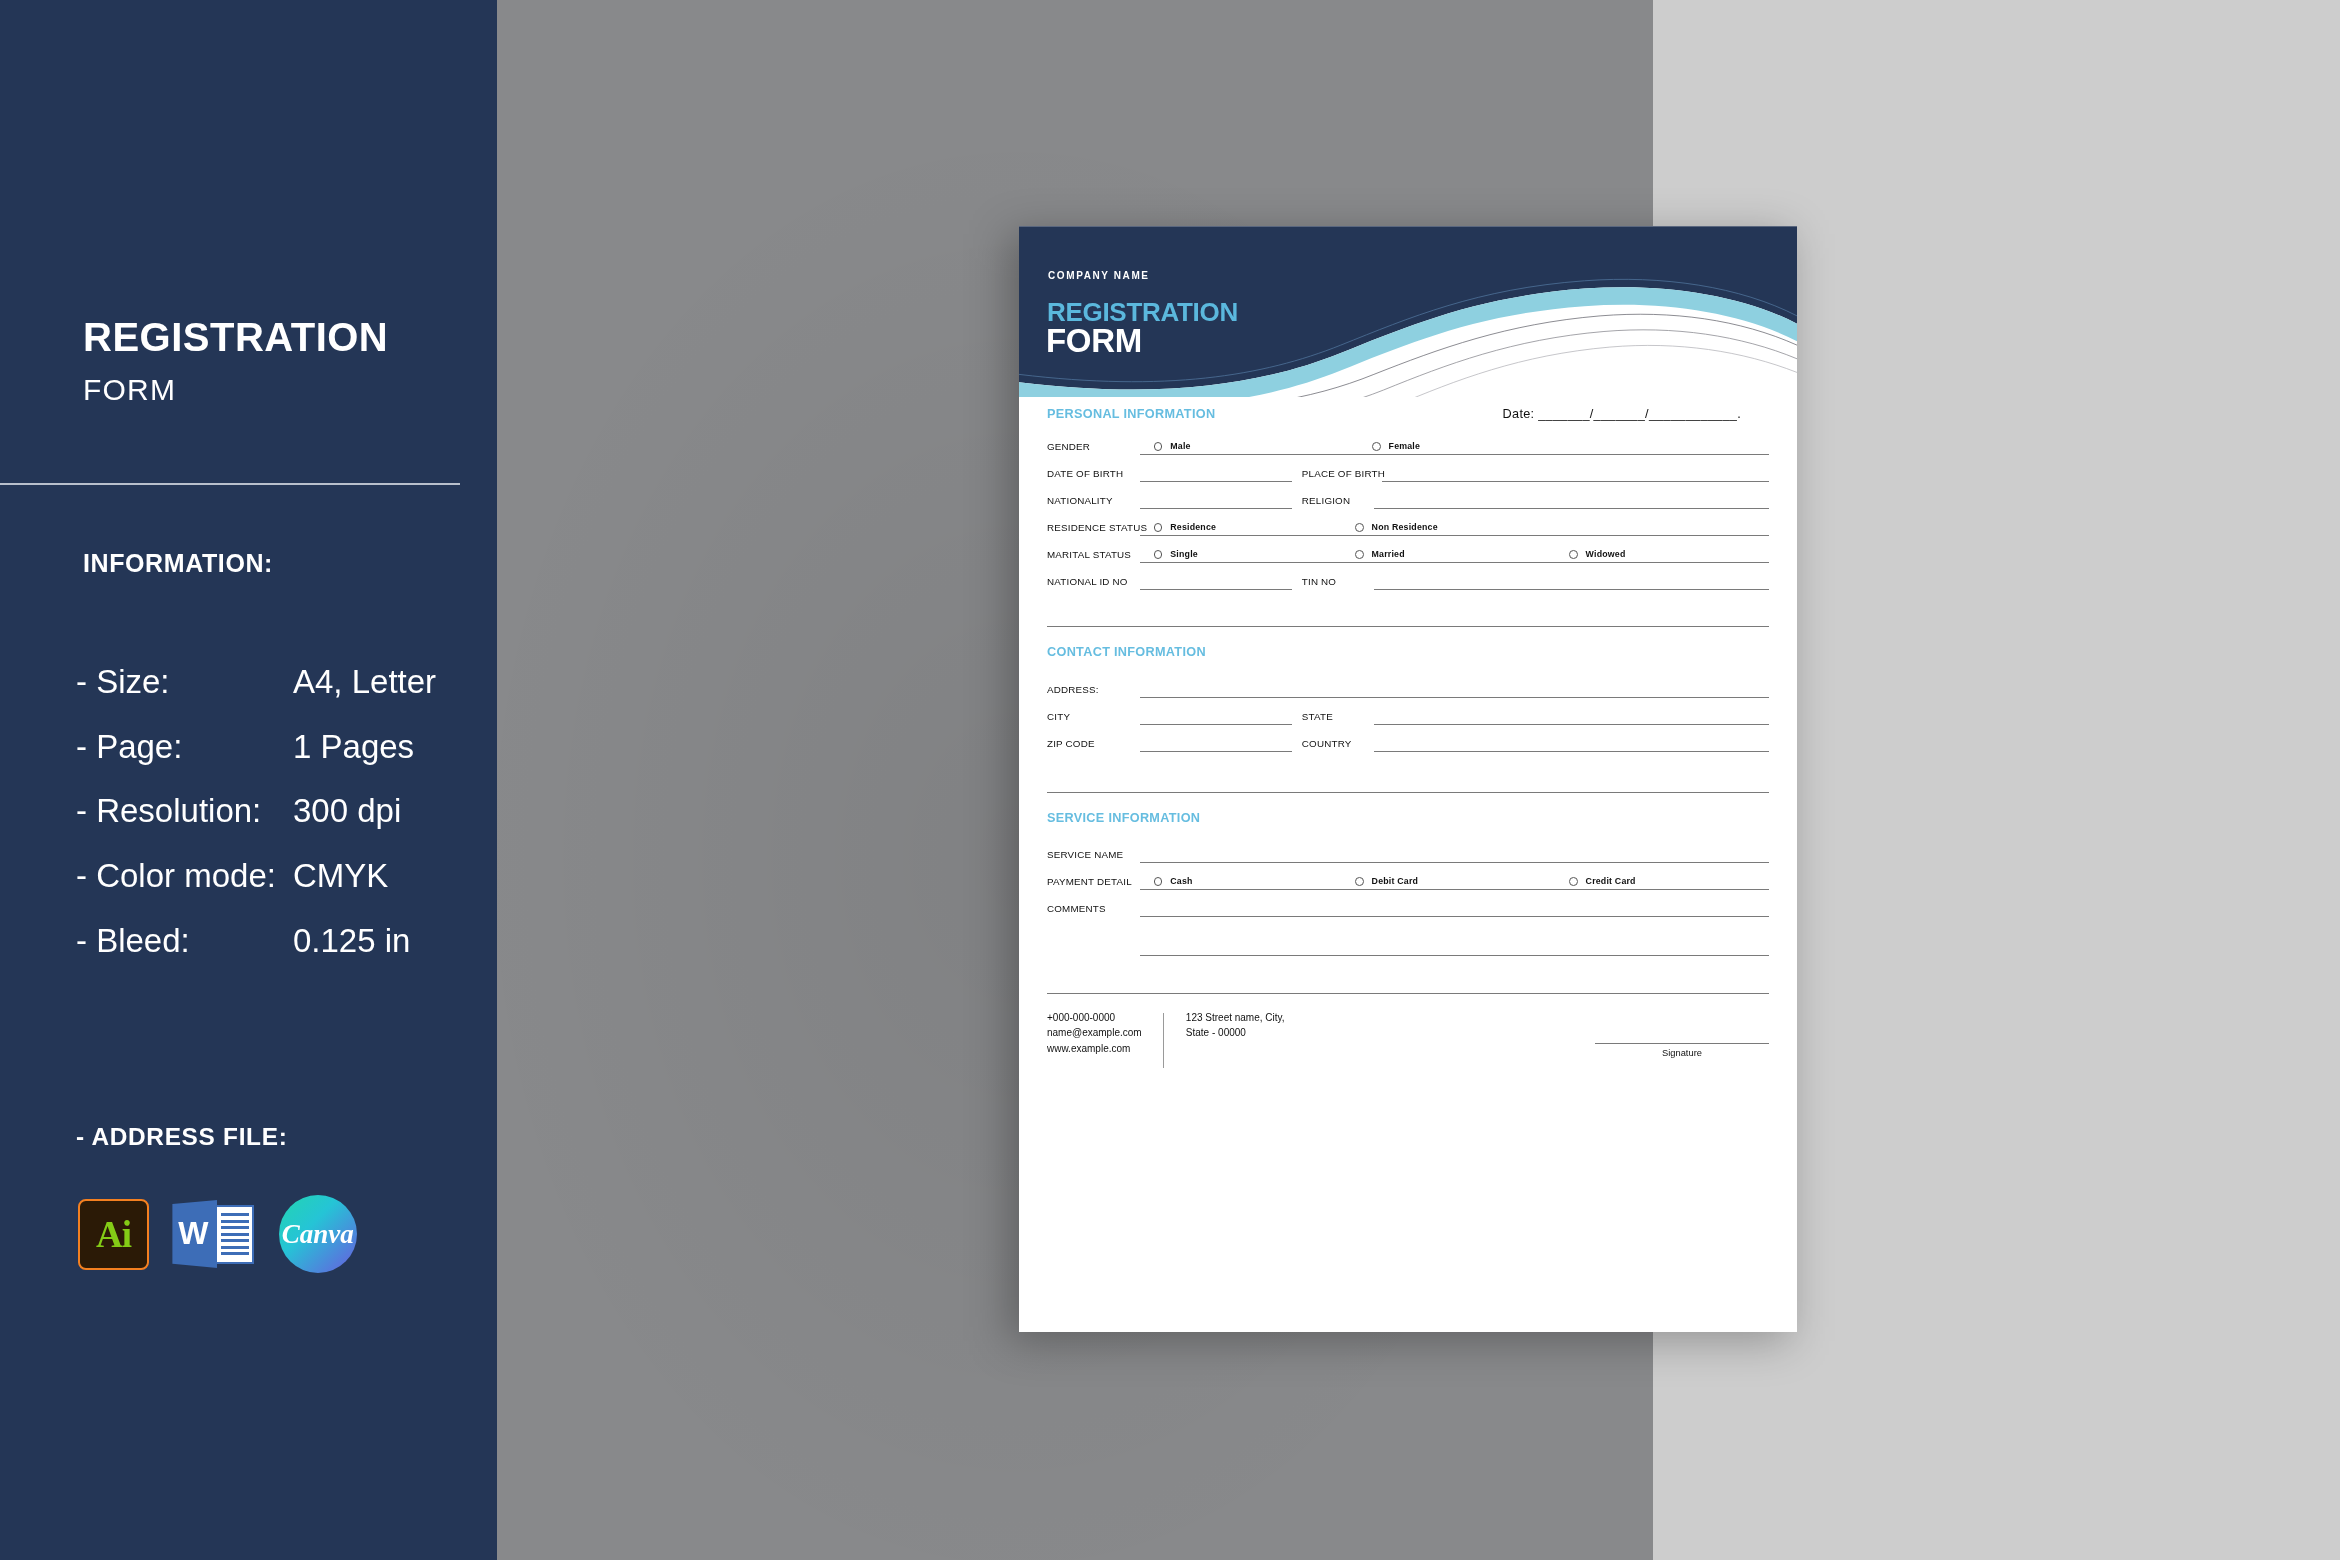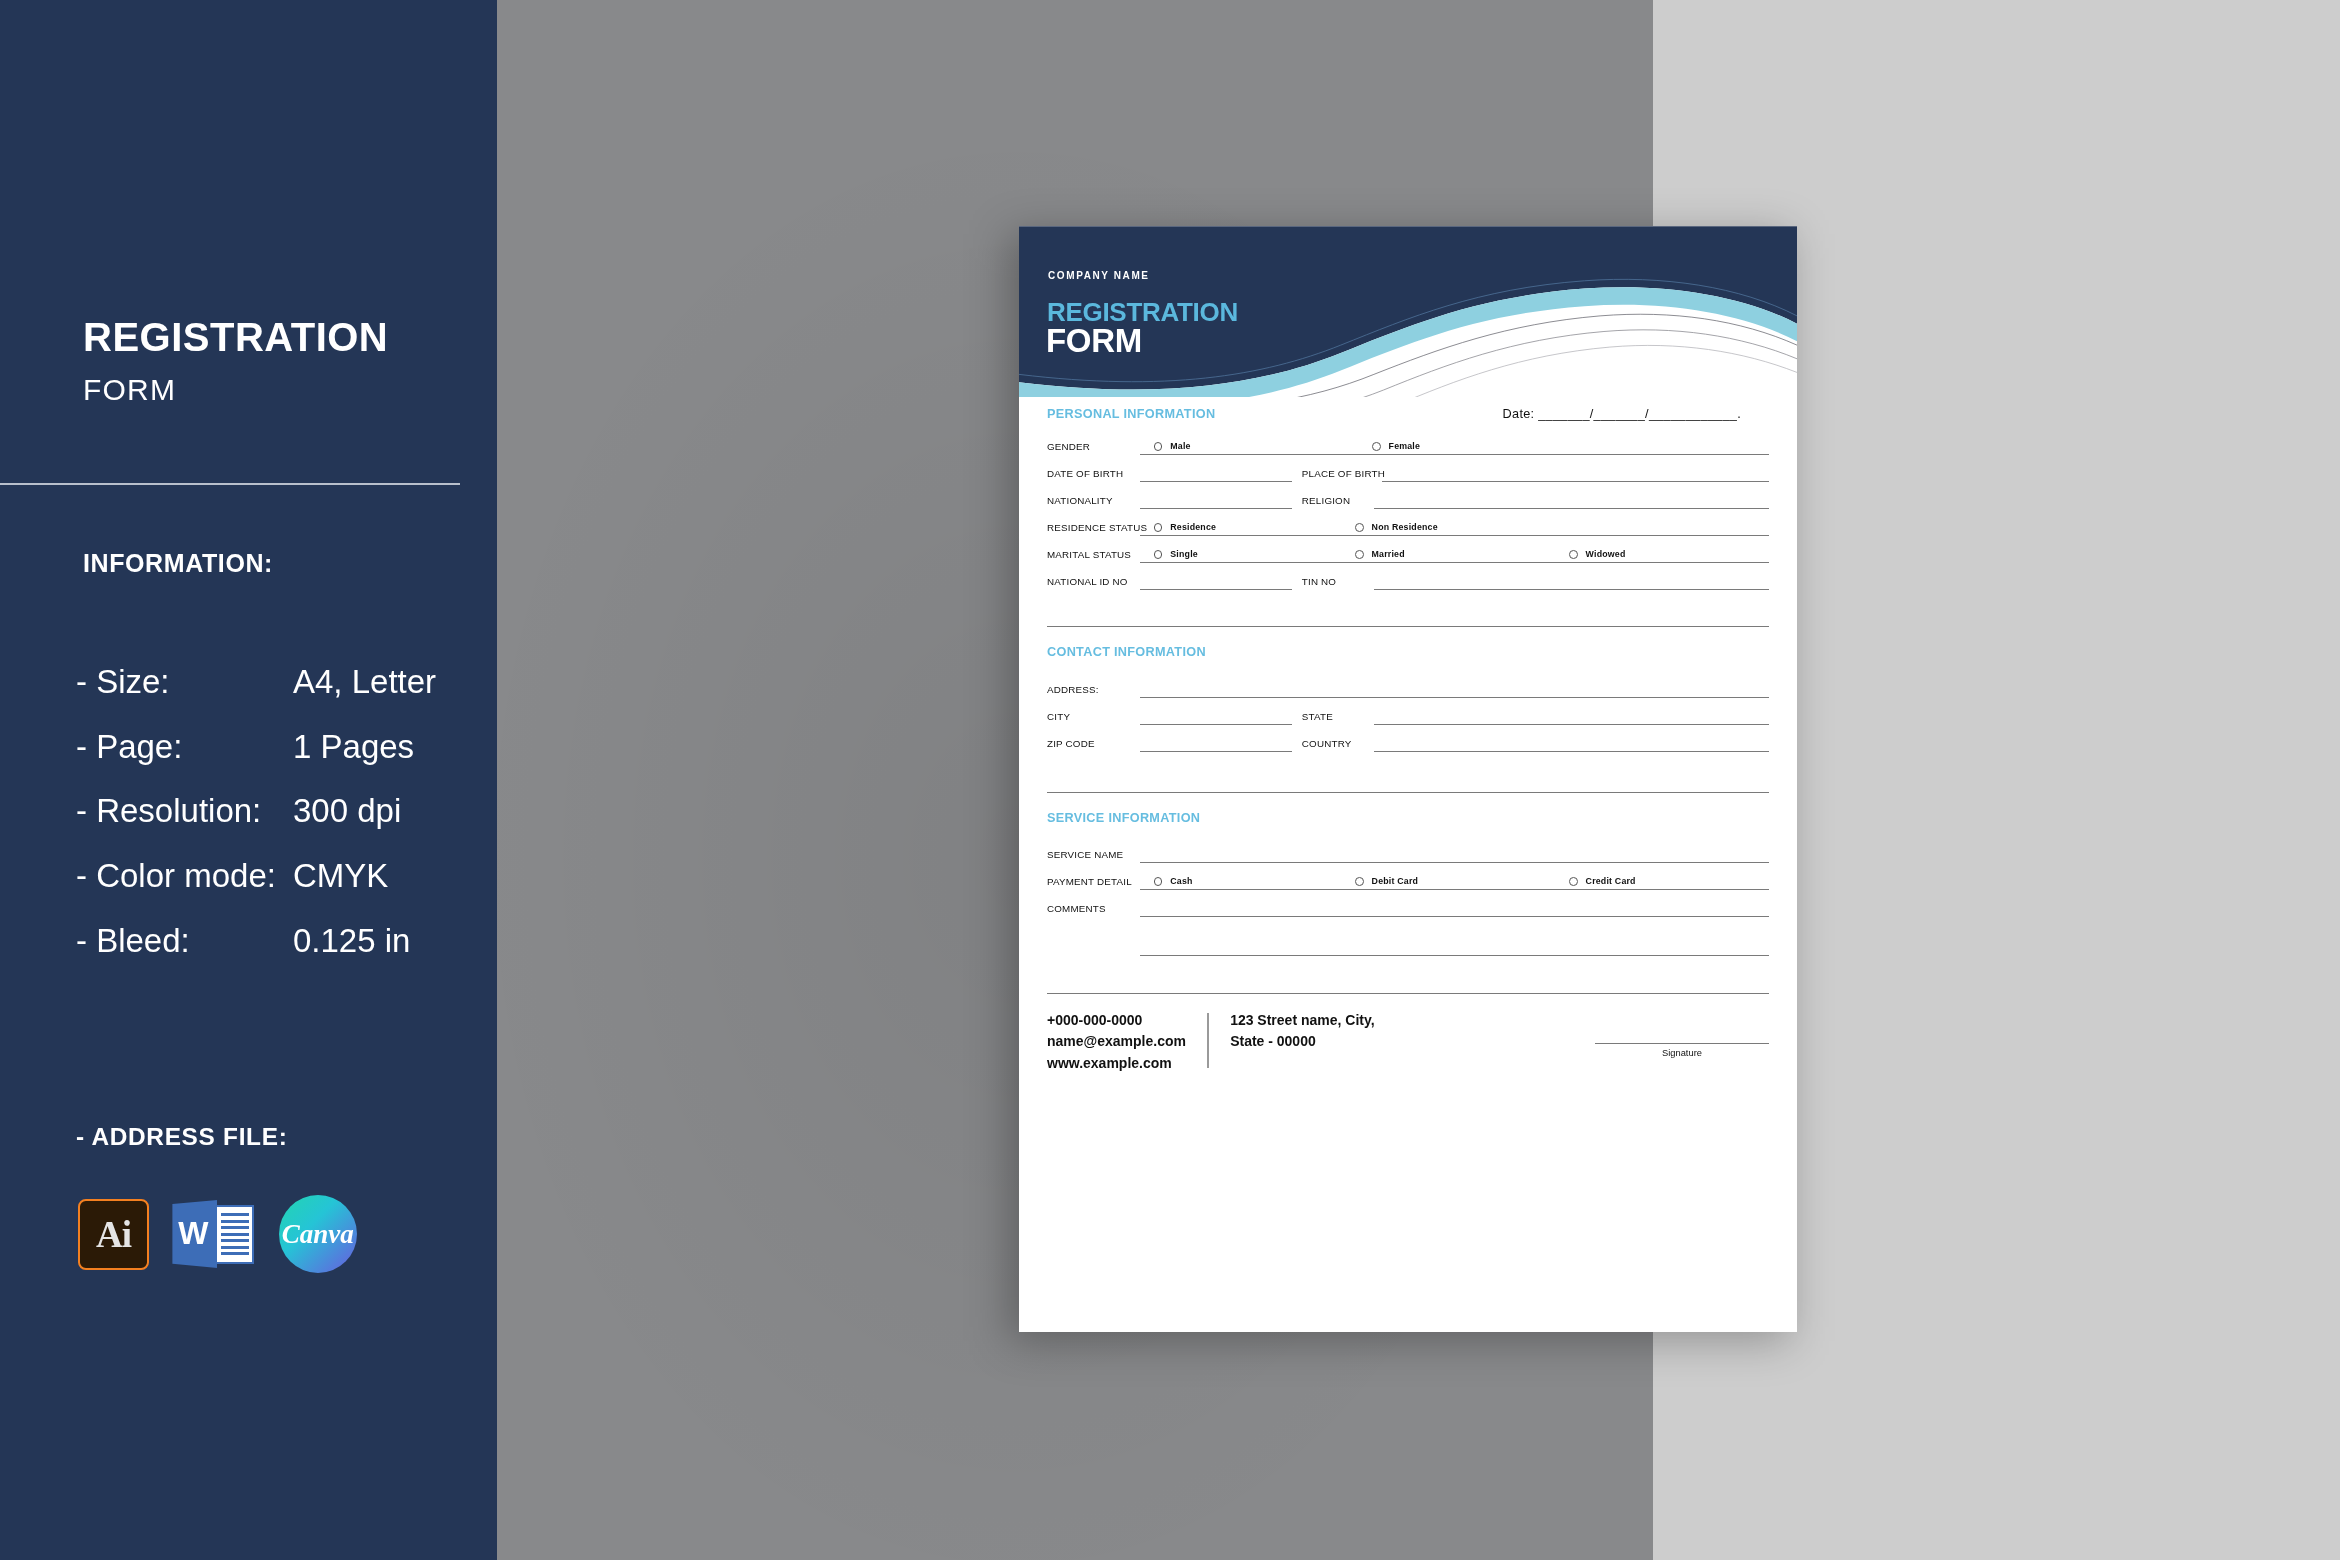--- a/index.html
+++ b/index.html
@@ -45,21 +45,21 @@
 
   .wf-head {
     position:absolute; left:76px; top:1123px;
     font-size:24.4px; font-weight:700; letter-spacing:0.7px;
   }
   .wf-icons { position:absolute; left:78px; top:1195px; display:flex; align-items:center; gap:23.4px; }
 
   .ico-ai {
     width:71px; height:71px; background:#2b1a06; border:2.9px solid #f48020;
     border-radius:7.8px; display:flex; align-items:center; justify-content:center;
-    color:#e5e5e5; font-size:37px; font-weight:700; font-family:"Liberation Serif", serif;
+    color:#84cc16; font-size:37px; font-weight:700; font-family:"Liberation Serif", serif;
     letter-spacing:-1px; line-height:1;
   }
   .ico-word { width:83px; height:76px; position:relative; }
   .ico-word .wfold {
     position:absolute; left:0; top:3.9px; width:45px; height:68px;
     background:#3d6db7; clip-path:polygon(0 6%,100% 0,100% 100%,0 94%);
     display:flex; align-items:center; justify-content:center;
     color:#fff; font-size:32px; font-weight:700; padding-right:2.9px;
   }
   .ico-word .wdoc {
@@ -125,21 +125,21 @@
   .mid-label-w2 { width:82px; }
 
   
   .radio-line { flex:1; height:17.6px; border-bottom:1.2px solid #7a7a7a; position:relative; }
   .opt { position:absolute; bottom:2.9px; display:flex; align-items:center; gap:7.8px; white-space:nowrap; }
   .radio { width:8.8px; height:8.8px; border:1.1px solid #555; border-radius:50%; display:inline-block; }
   .opt span.txt { font-size:8.8px; font-weight:700; color:#111; letter-spacing:0.2px; }
 
   .hr-sec { height:1.2px; background:#7a7a7a; margin:0 28px; }
 
-  .foot-info { font-size:14px; line-height:1.55; color:#111; font-weight:700; white-space:nowrap; }
+  .foot-info { font-size:10px; line-height:1.55; color:#111; font-weight:400; white-space:nowrap; }
   .vdiv { width:1.2px; background:#9a9a9a; }
   .sig-line { width:174px; height:1.2px; background:#7a7a7a; }
   .sig-label { font-size:9.3px; color:#111; text-align:center; width:174px; margin-top:3.9px; }
 </style>
 </head>
 <body>
 
 <div class="bg-light"></div>
 <div class="bg-gray"></div>
 <div class="bg-gray-shade"></div>

